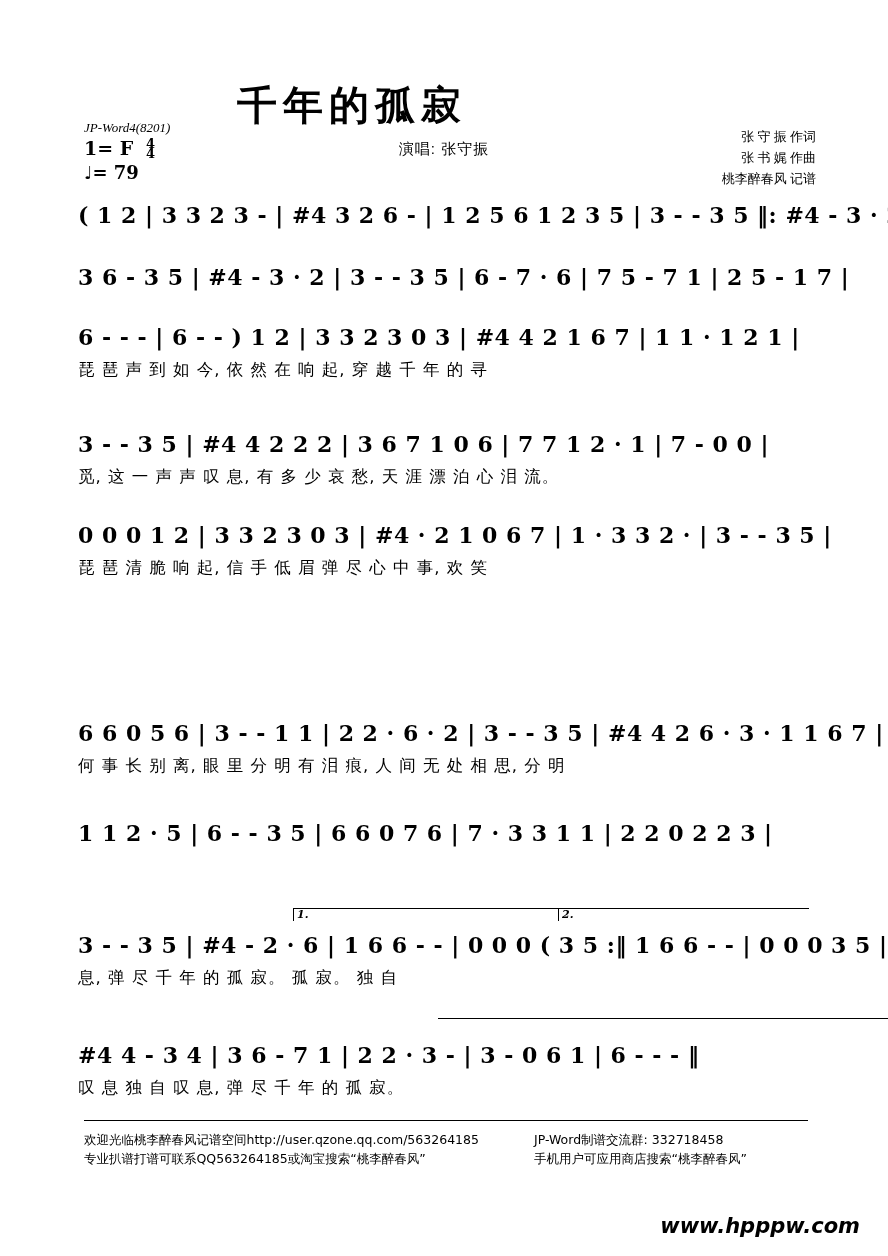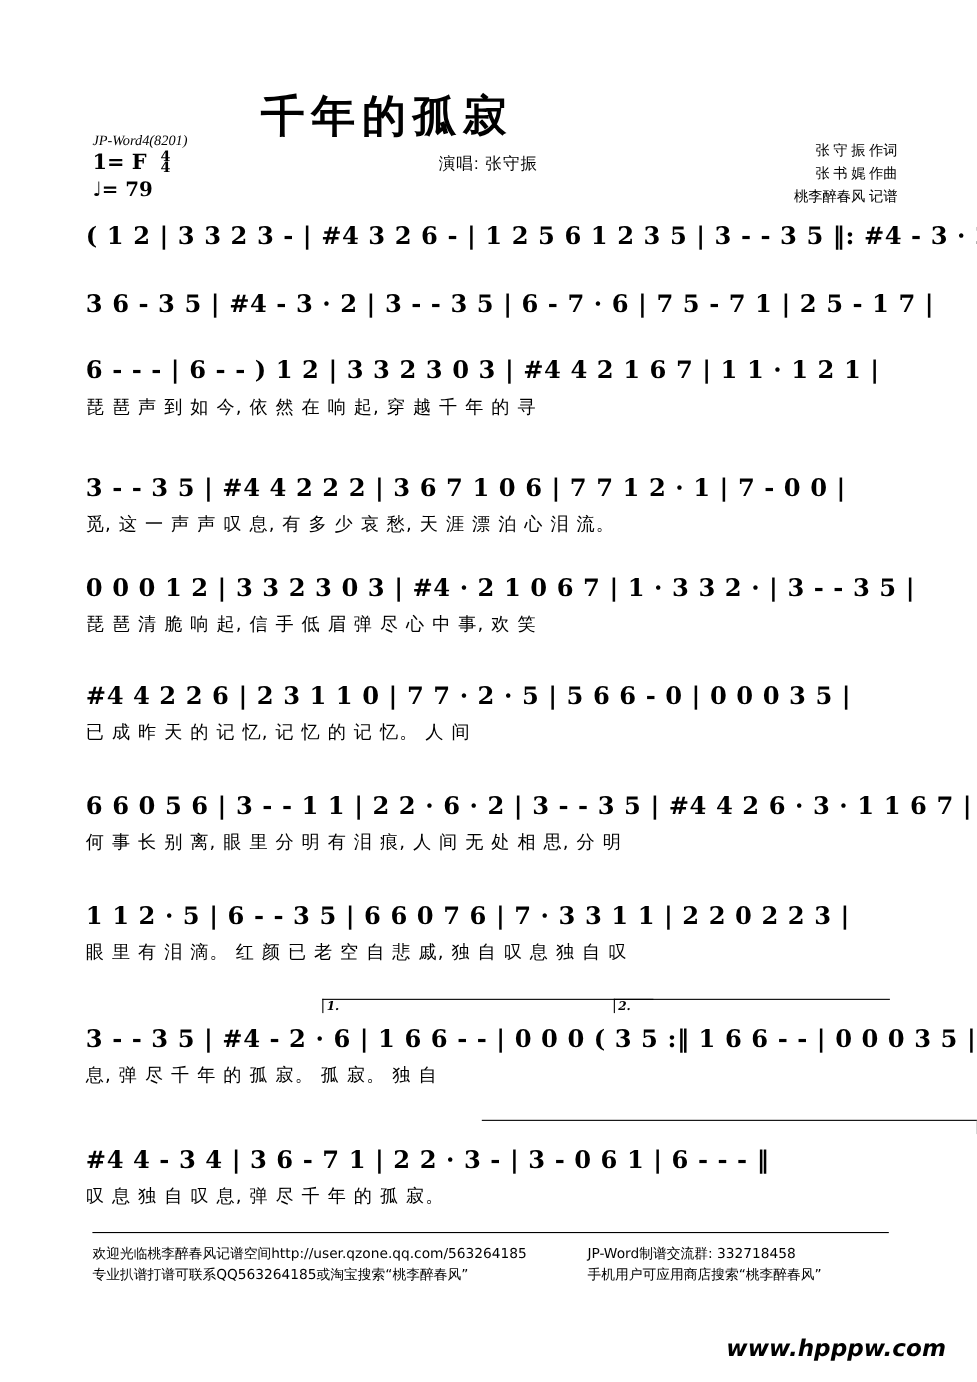--- a/index.html
+++ b/index.html
@@ -203,33 +203,28 @@
   <div class="system" style="top:429px">
     <div class="notes">3 - - 3 5 | #4  4 2 2  2 | 3  6 7 1 0 6 | 7 7 1 2 · 1 | 7 - 0 0 |</div>
     <div class="lyrics">觅,  这 一  声 声 叹 息, 有 多 少 哀 愁, 天 涯 漂 泊 心 泪 流。</div>
   </div>
 
   <div class="system" style="top:520px">
     <div class="notes">0 0 0 1 2 | 3  3 2 3 0 3 | #4 · 2 1 0 6 7 | 1 · 3 3 2 · | 3 - - 3 5 |</div>
     <div class="lyrics">琵 琶 清 脆 响 起,  信 手 低 眉 弹 尽 心 中 事,  欢 笑</div>
   </div>
 
-  <div class="system" style="top:618px">
-    <div class="notes">#4  4 2 2  6 | 2  3 1 1 0 | 7 7 · 2 · 5 | 5 6 6 - 0 | 0 0 0 3 5 |</div>
-    <div class="lyrics">已 成 昨 天  的 记 忆,  记 忆 的 记  忆。    人 间</div>
-  </div>
 
   <div class="system" style="top:718px">
     <div class="notes">6 6 0 5 6 | 3 - - 1 1 | 2 2 · 6 · 2 | 3 - - 3 5 | #4  4 2 6 · 3 · 1 1 6 7 |</div>
     <div class="lyrics">何 事 长 别 离,  眼 里 分 明 有 泪 痕,  人 间 无 处   相 思, 分 明</div>
   </div>
 
   <div class="system" style="top:818px">
     <div class="notes">1 1 2 · 5 | 6 - - 3 5 | 6 6 0 7 6 | 7 · 3 3 1 1 | 2 2 0 2 2 3 |</div>
-    <div class="lyrics">眼 里 有 泪 滴。  红 颜 已 老  空 自 悲 戚,  独 自 叹 息  独 自 叹</div>
   </div>
 
   <div class="system" style="top:930px">
     <div class="bracket left" style="left:215px; top:-22px; width:300px;">
       <span class="num">1.</span>
     </div>
     <div class="bracket left" style="left:480px; top:-22px; width:250px;">
       <span class="num">2.</span>
     </div>
     <div class="notes">3 - - 3 5 | #4 - 2 · 6 | 1 6 6 - - | 0 0 0 ( 3 5 :‖ 1 6 6 - - | 0 0 0 3 5 |</div>

